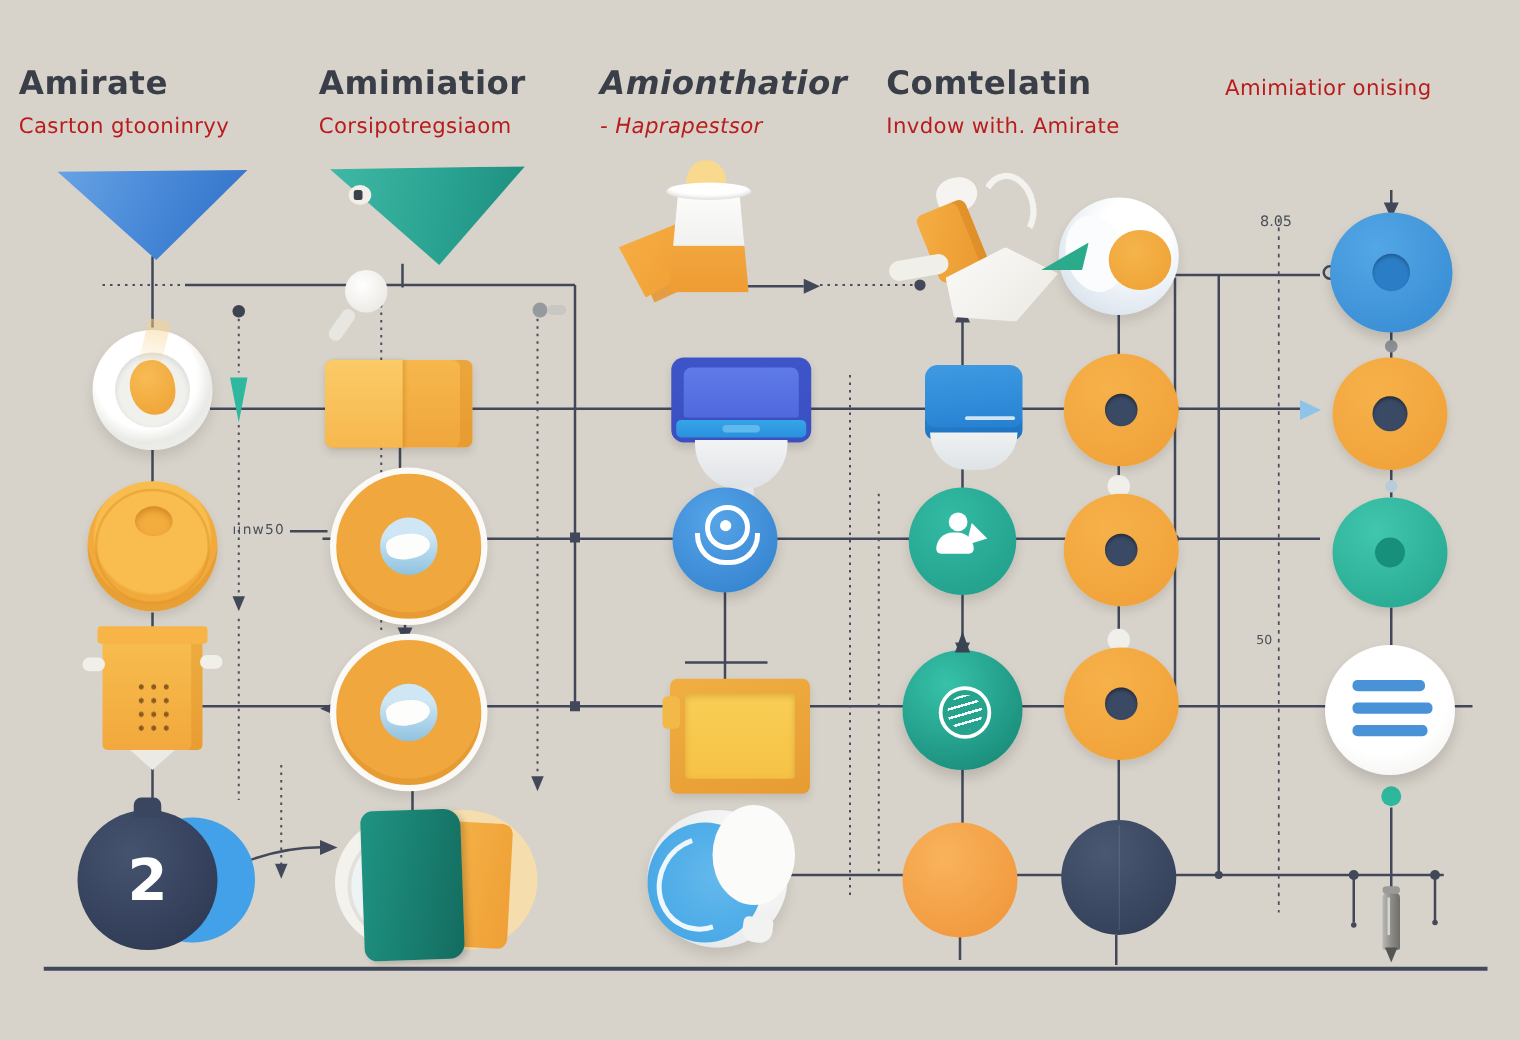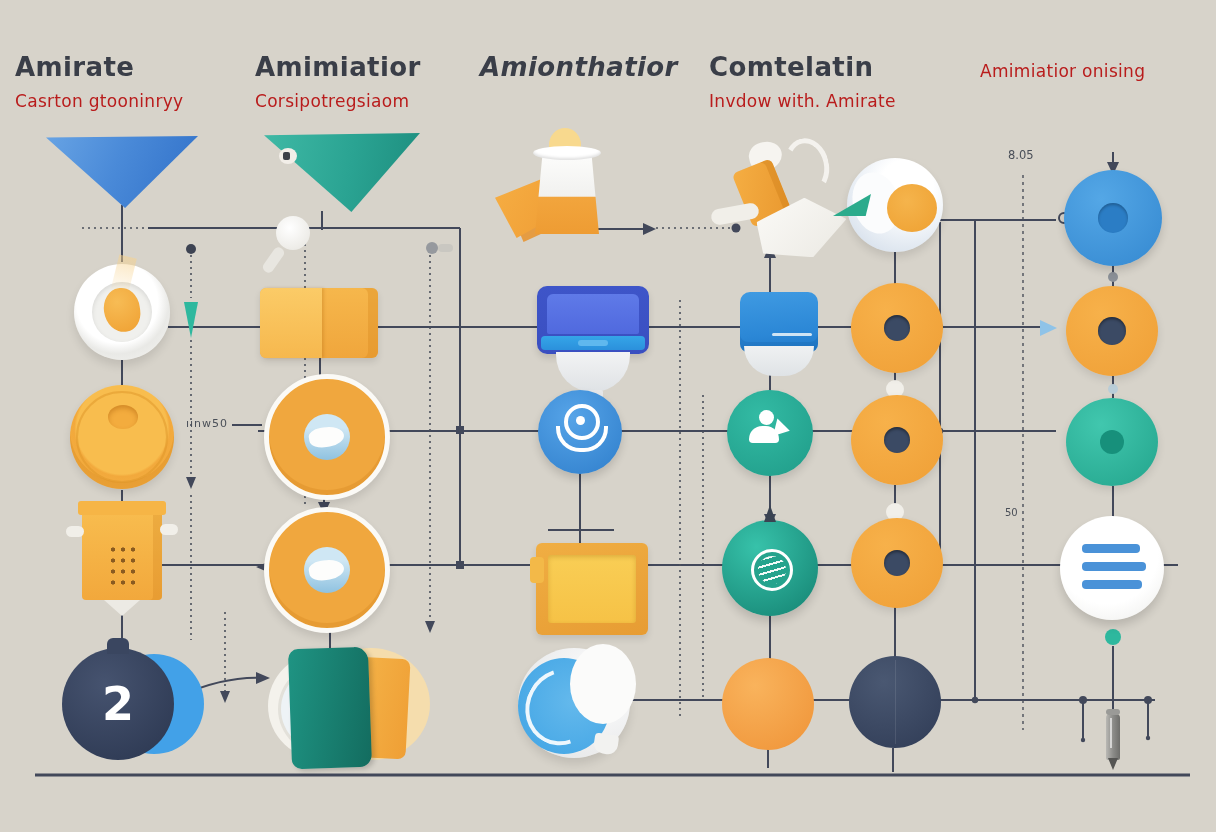--- a/index.html
+++ b/index.html
@@ -177,31 +177,32 @@
   <div class="hdr" style="left:15px;top:52px;width:200px;">
     <div class="t">Amirate</div>
     <div class="s">Casrton gtooninryy</div>
   </div>
   <div class="hdr" style="left:255px;top:52px;width:200px;">
     <div class="t">Amimiatior</div>
     <div class="s">Corsipotregsiaom</div>
   </div>
   <div class="hdr" style="left:480px;top:52px;width:235px;font-style:italic;">
     <div class="t">Amionthatior</div>
+    <div class="s">- Haprapestsor</div>
   </div>
   <div class="hdr" style="left:709px;top:52px;width:215px;">
     <div class="t">Comtelatin</div>
     <div class="s">Invdow with. Amirate</div>
   </div>
   <div class="hdr" style="left:980px;top:52px;width:220px;">
     <div class="s">Amimiatior onising</div>
   </div>
 
   <div class="lbl" style="left:186px;top:417px;font-size:11px;letter-spacing:1px;">ıınw50</div>
-  <div class="lbl" style="left:1008px;top:148px;font-size:11.5px;">8.05</div>
+  <div class="lbl" style="left:1008px;top:170px;font-size:11.5px;">8.05</div>
   <div class="lbl" style="left:1005px;top:507px;font-size:10px;">50</div>
 
   <div class="icon" id="funnel1"></div>
   <div class="icon" id="plate1">
     <div class="ring"></div>
     <div class="beam"></div>
     <div class="yolk"></div>
   </div>
   <div class="icon" id="disc1">
     <div class="edge"></div>

